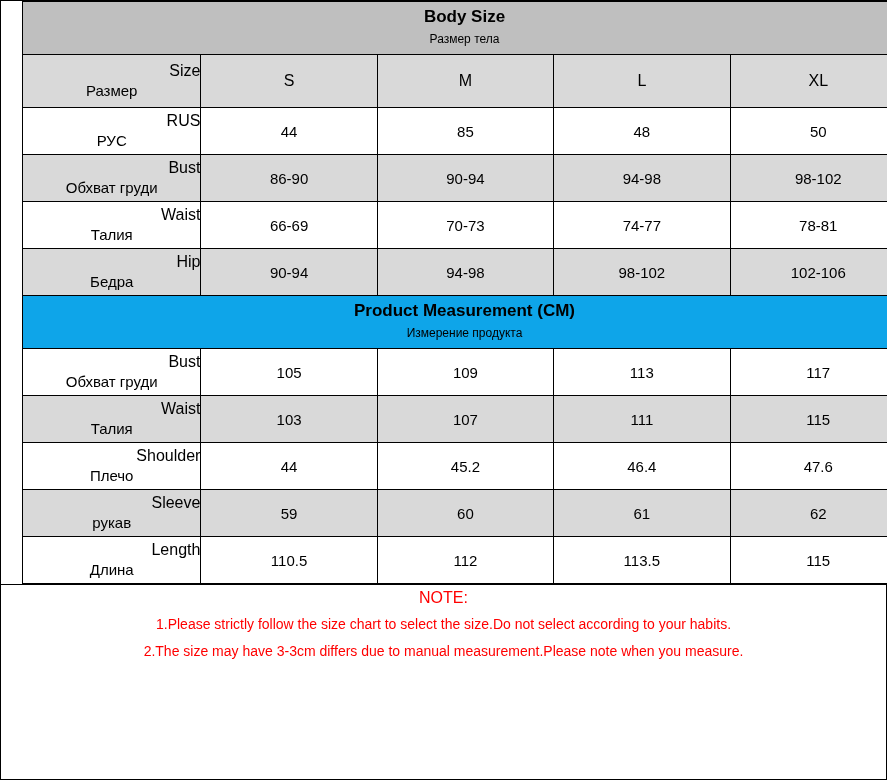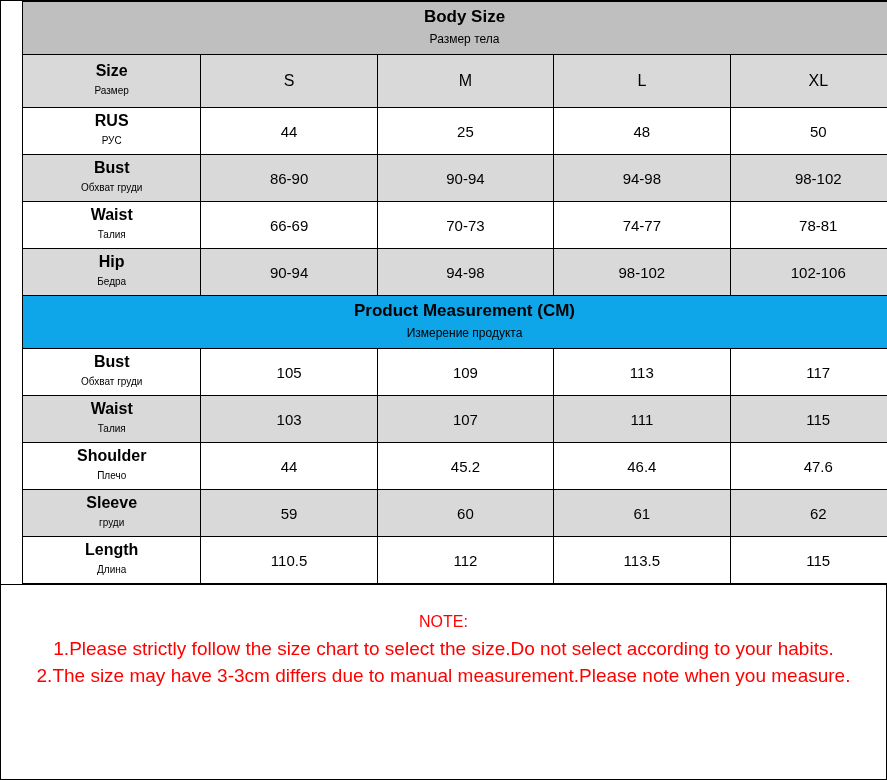--- a/index.html
+++ b/index.html
@@ -72,46 +72,47 @@
   tr.data-row.shaded td {
     background: #d9d9d9;
   }
   tr.data-row.plain td {
     background: #ffffff;
   }
   td.rowlabel {
     padding: 2px 4px;
   }
   .lbl-en {
-    font-weight: bold;
+    font-weight: normal;
     font-size: 16px;
     line-height: 20px;
     display: block;
+    text-align: right;
   }
   .lbl-ru {
-    font-size: 10px;
+    font-size: 15px;
     line-height: 20px;
     display: block;
   }
   .note-area {
     flex: 1;
     background: #ffffff;
     border-top: 1px solid #000000;
     text-align: center;
-    padding-top: 24px;
+    padding-top: 0;
     box-sizing: border-box;
   }
   .note-title {
     color: #ff0000;
     font-size: 16px;
     line-height: 26px;
   }
   .note-line {
     color: #ff0000;
-    font-size: 19px;
+    font-size: 14px;
     line-height: 27px;
   }
 </style>
 </head>
 <body>
 
 <div id="sizechart">
 
   <table class="chart">
     <colgroup>
@@ -139,21 +140,21 @@
         <td class="size-name">L</td>
         <td class="size-name">XL</td>
       </tr>
 
       <tr class="data-row plain">
         <td class="rowlabel">
           <span class="lbl-en">RUS</span>
           <span class="lbl-ru">РУС</span>
         </td>
         <td>44</td>
-        <td>25</td>
+        <td>85</td>
         <td>48</td>
         <td>50</td>
       </tr>
 
 
 
       <tr class="data-row shaded">
         <td class="rowlabel">
           <span class="lbl-en">Bust</span>
           <span class="lbl-ru">Обхват груди</span>
@@ -222,21 +223,21 @@
         </td>
         <td>44</td>
         <td>45.2</td>
         <td>46.4</td>
         <td>47.6</td>
       </tr>
 
       <tr class="data-row shaded">
         <td class="rowlabel">
           <span class="lbl-en">Sleeve</span>
-          <span class="lbl-ru">груди</span>
+          <span class="lbl-ru">рукав</span>
         </td>
         <td>59</td>
         <td>60</td>
         <td>61</td>
         <td>62</td>
       </tr>
 
       <tr class="data-row plain">
         <td class="rowlabel">
           <span class="lbl-en">Length</span>

